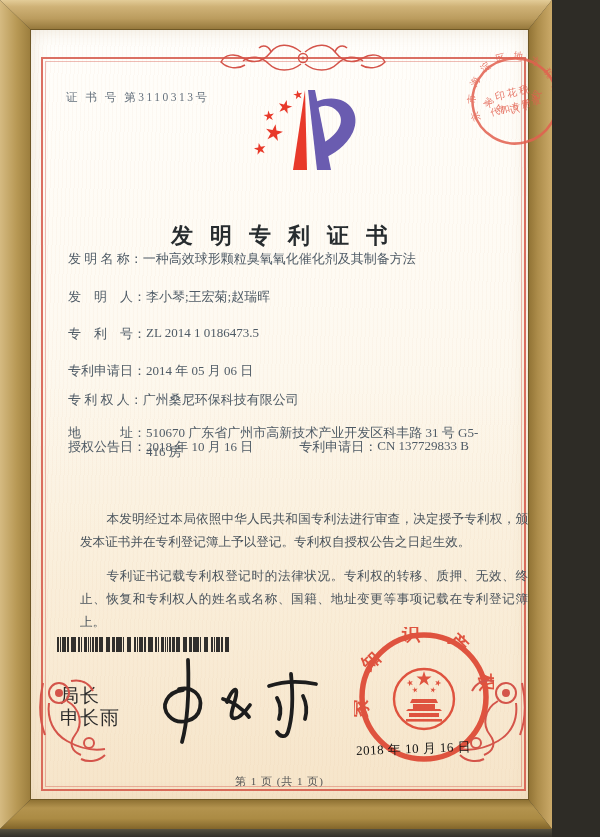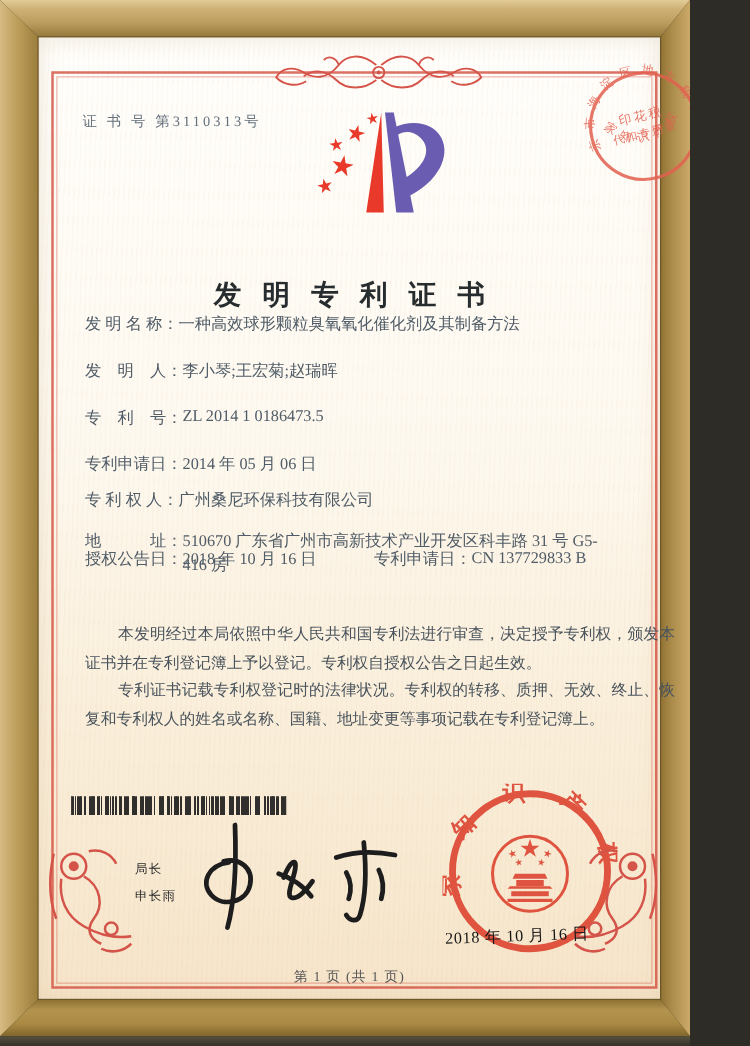--- a/index.html
+++ b/index.html
@@ -55,29 +55,29 @@
 
   .row{position:absolute;left:37px;right:14px;display:flex;align-items:flex-start;
     font-size:13px;color:#4f5b66;}
   .row .lbl{white-space:pre;flex:0 0 auto;}
   .row .val{white-space:pre;}
   .row.addr2{padding-left:78px;}
   .row.grant .g2{margin-left:46px;white-space:pre;}
 
   .paragraphs{position:absolute;left:37px;top:466px;width:472px;font-size:12.6px;
     line-height:1.8;color:#49535c;text-align:justify;}
-  .paragraphs p{margin:0;text-indent:2.1em;}
+  .paragraphs p{margin:12px;text-indent:2.1em;}
 
   .barcode{position:absolute;left:26px;top:607px;width:172px;height:15px;opacity:.88;
     background:
       repeating-linear-gradient(90deg,#161616 0 2px,transparent 2px 3px,#161616 3px 4px,transparent 4px 7px),
       repeating-linear-gradient(90deg,#161616 0 1px,transparent 1px 5px,#161616 5px 8px,transparent 8px 11px);}
 
   .signer{position:absolute;left:29px;top:655px;font-family:"Liberation Sans","DejaVu Sans",sans-serif;
-    font-size:10px;color:#2b2b2b;letter-spacing:1px;line-height:22px;margin-left:48px;}
+    font-size:19px;color:#2b2b2b;letter-spacing:1px;line-height:22px;}
   .signature{position:absolute;left:100px;top:612px;width:210px;height:110px;}
 
   .office-seal{position:absolute;left:323px;top:597px;width:140px;height:140px;}
   .seal-date{position:absolute;left:325px;top:710px;font-size:13px;color:#151515;
     letter-spacing:.5px;transform:rotate(-2deg);white-space:pre;z-index:3;}
 
   .footer{position:absolute;left:0;right:0;top:744px;text-align:center;font-size:11px;
     color:#555;letter-spacing:1px;white-space:pre;}
 
   svg text{font-family:"Liberation Serif","DejaVu Serif",serif;}

